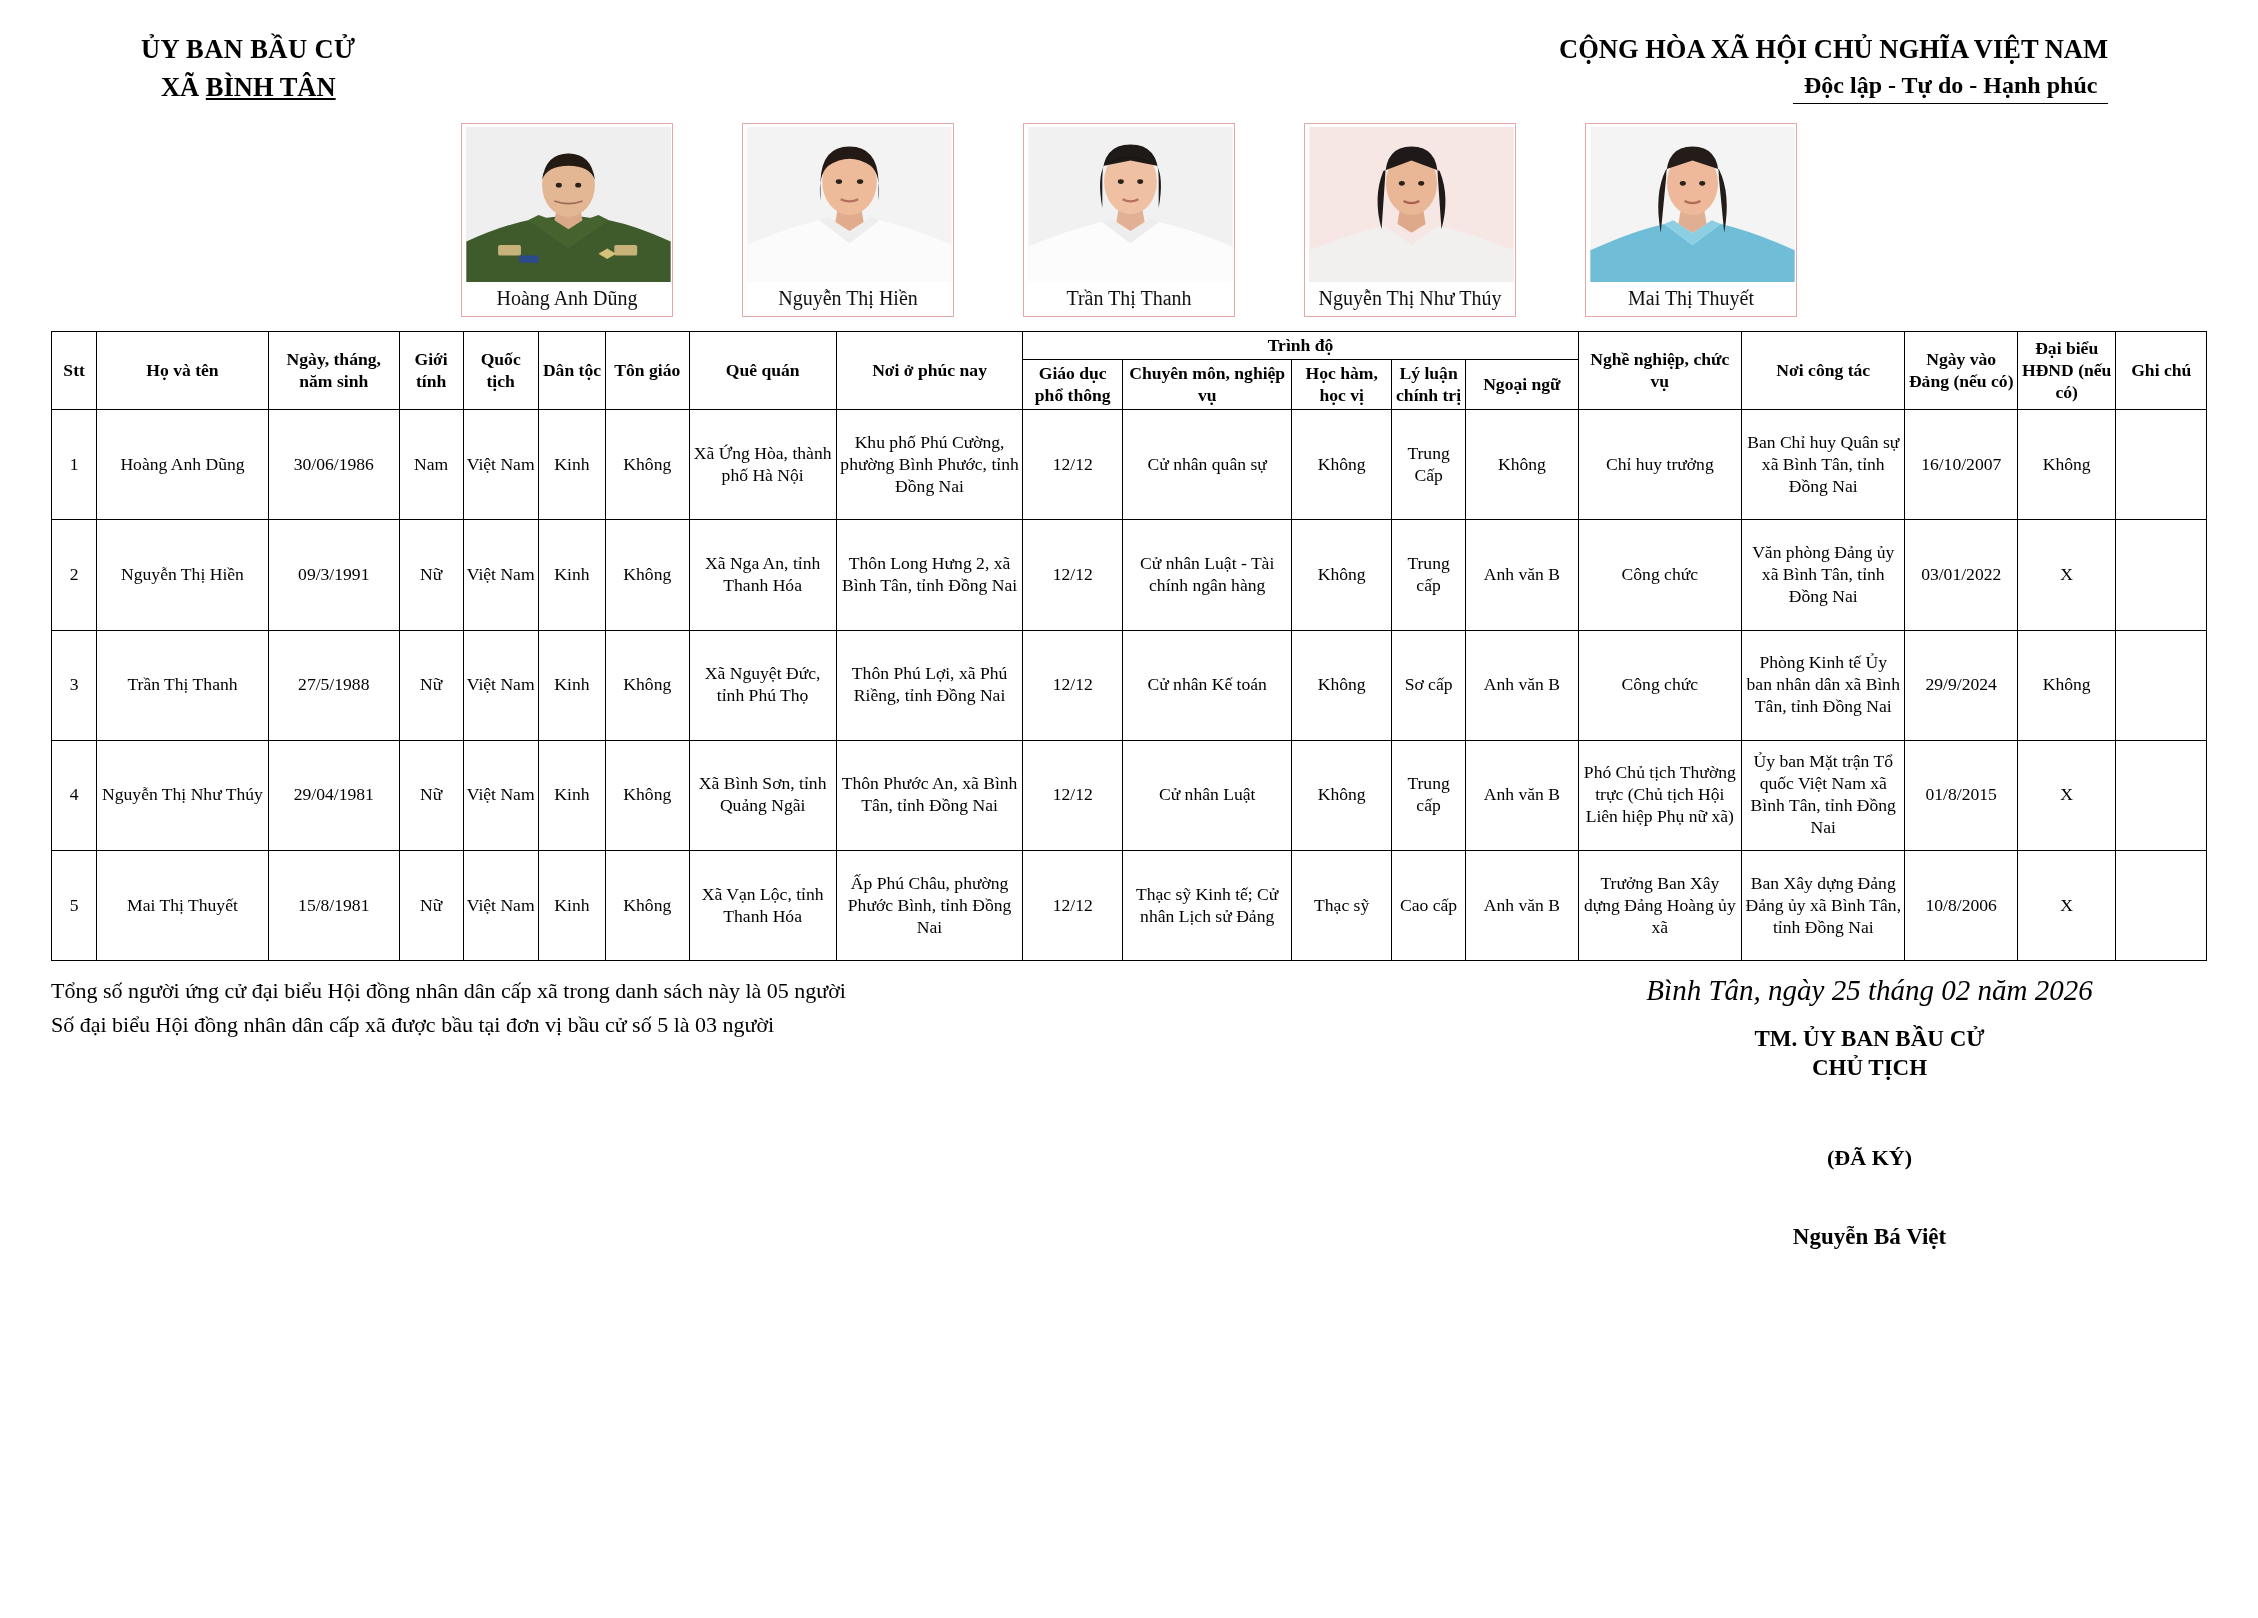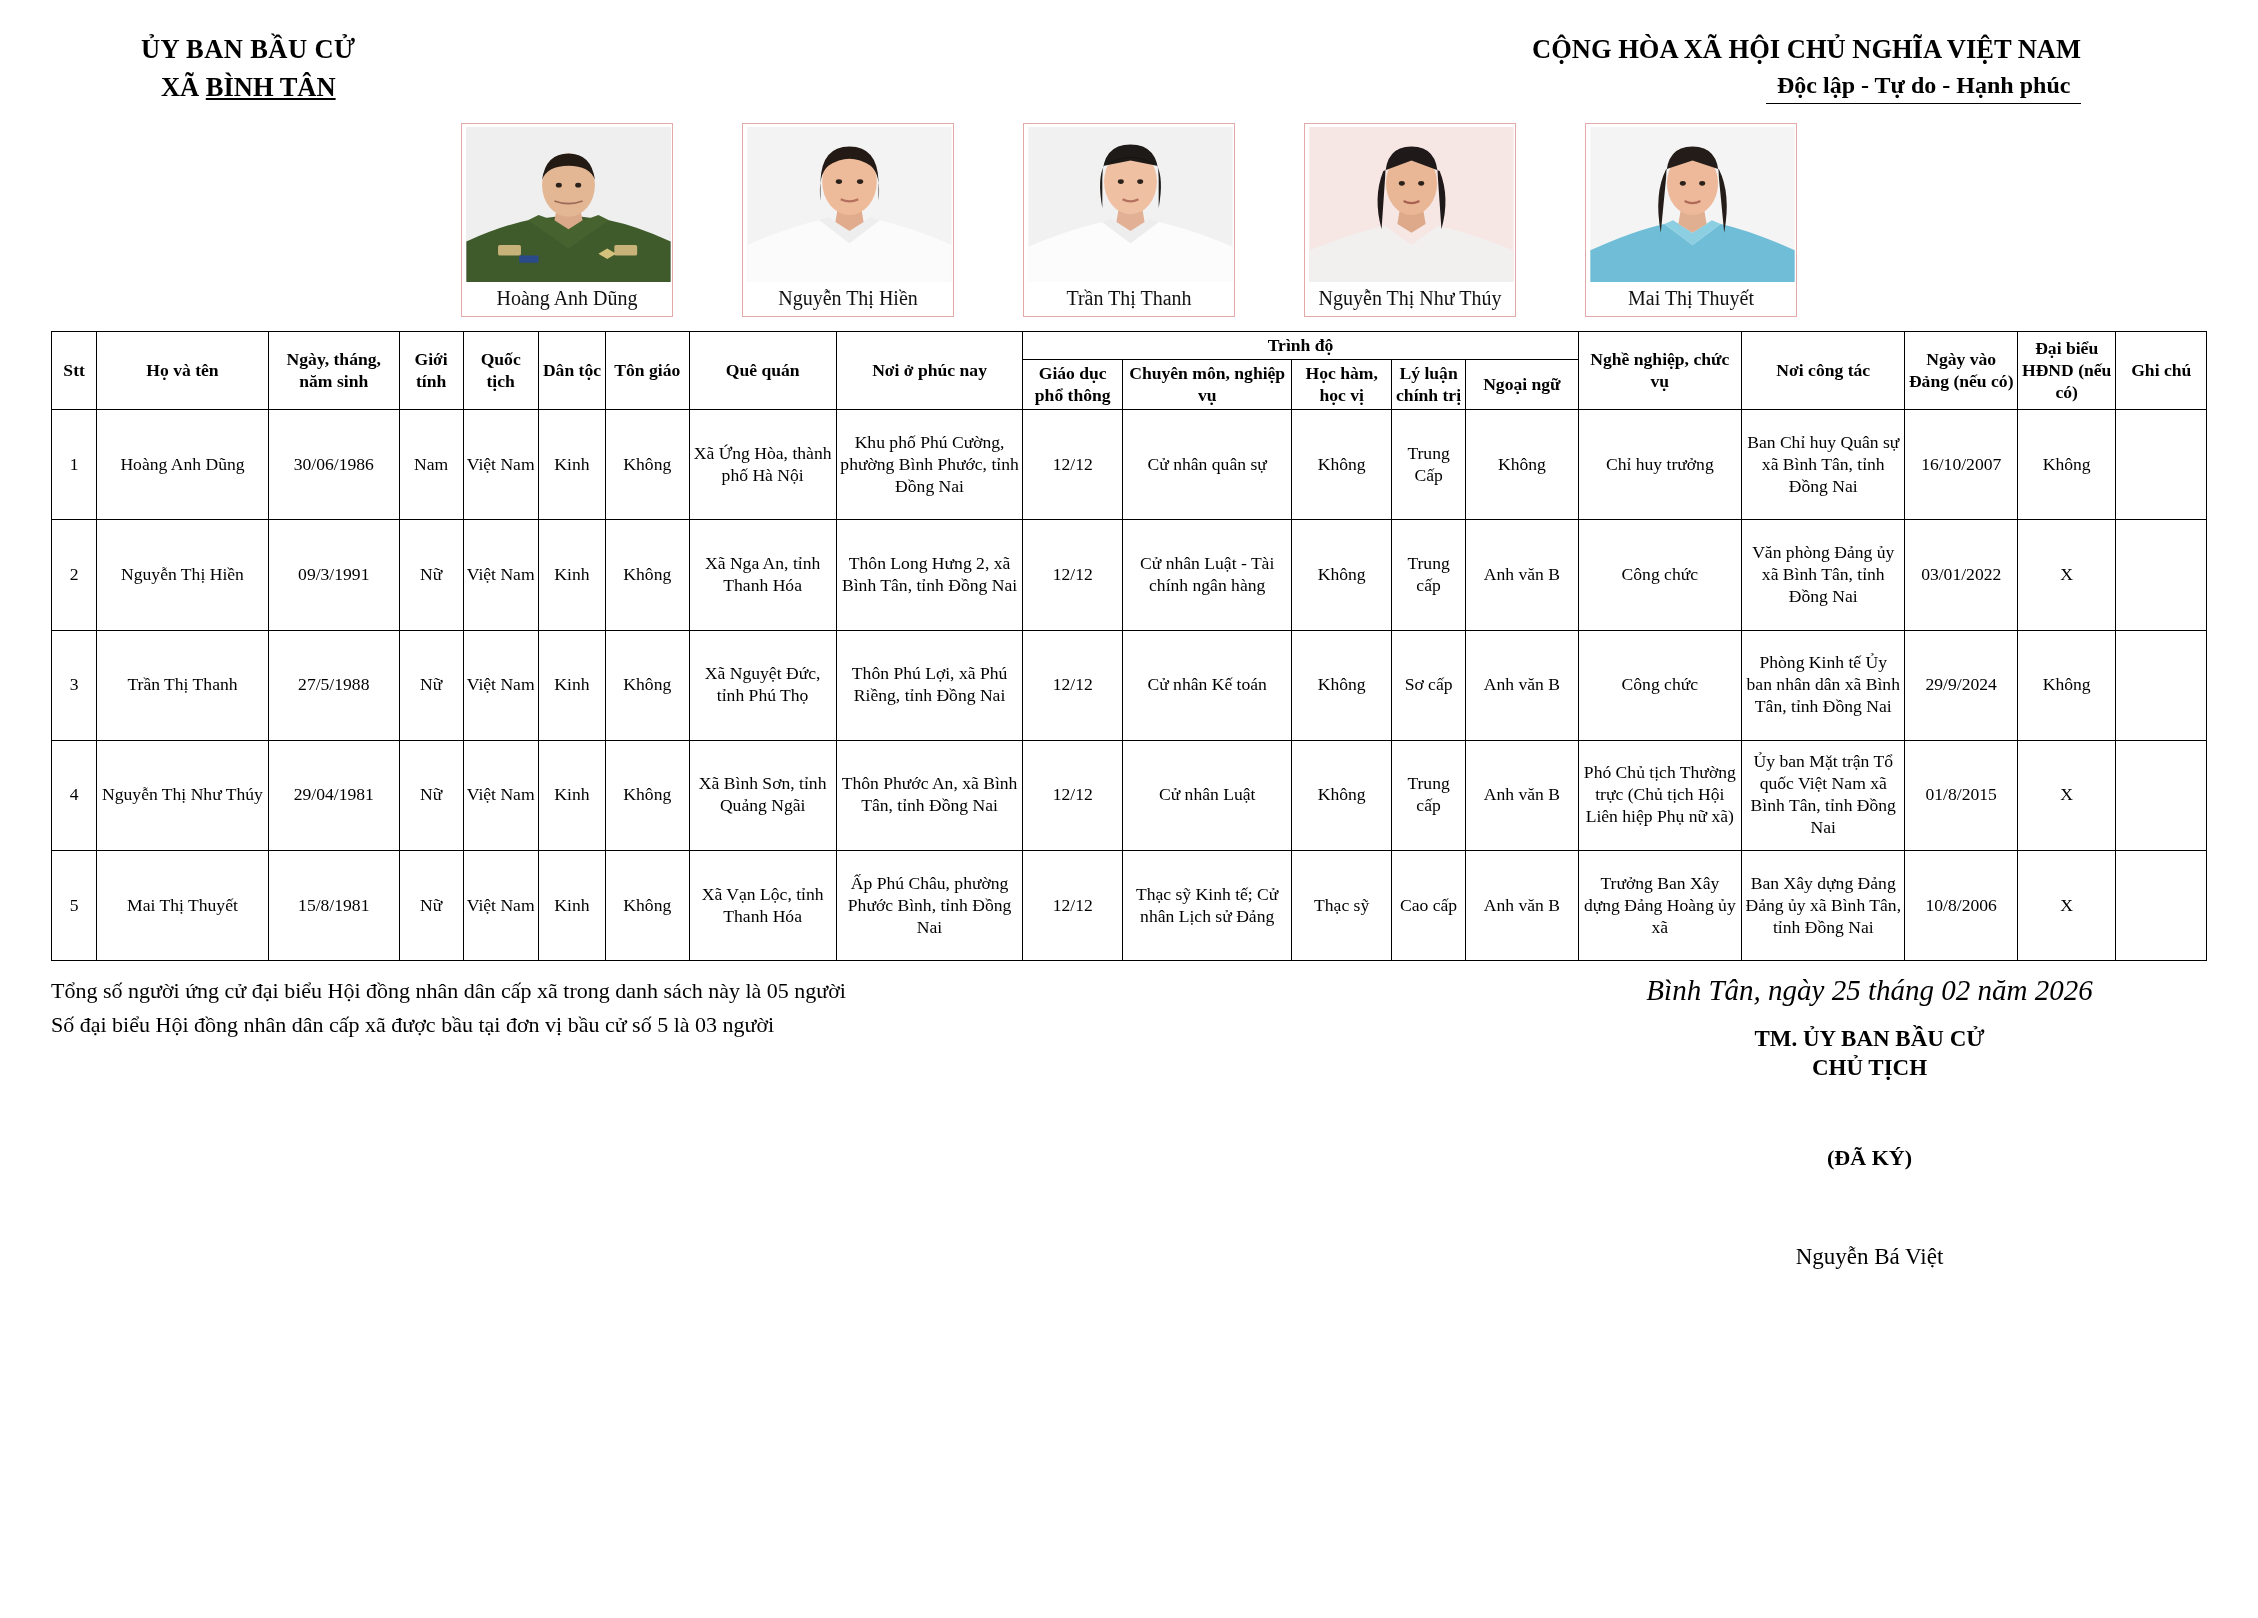--- a/index.html
+++ b/index.html
@@ -21,21 +21,21 @@
     position: relative;
     padding: 0;
     box-sizing: border-box;
   }
 
   
   .header {
     display: flex;
     justify-content: space-between;
     align-items: flex-start;
-    padding: 34px 89px 0 62px;
+    padding: 34px 62px 0 62px;
     box-sizing: border-box;
     gap: 23px;
   }
   .header-left {
     text-align: center;
     padding-left: 79px;
   }
   .header-left .line1 {
     font-size: 26.5px;
     font-weight: bold;
@@ -175,23 +175,23 @@
     font-weight: bold;
     font-size: 23px;
     margin-top: 3.5px;
   }
   .footer-right .signed {
     font-weight: bold;
     font-size: 22px;
     margin-top: 64px;
   }
   .footer-right .signer {
-    font-weight: normal;
+    font-weight: bold;
     font-size: 23px;
-    margin-top: 73px;
+    margin-top: 53px;
   }
 </style>
 </head>
 <body>
 
 <div class="page">
 
   <div class="header">
     <div class="header-left">
       <div class="line1">ỦY BAN BẦU CỬ</div>

